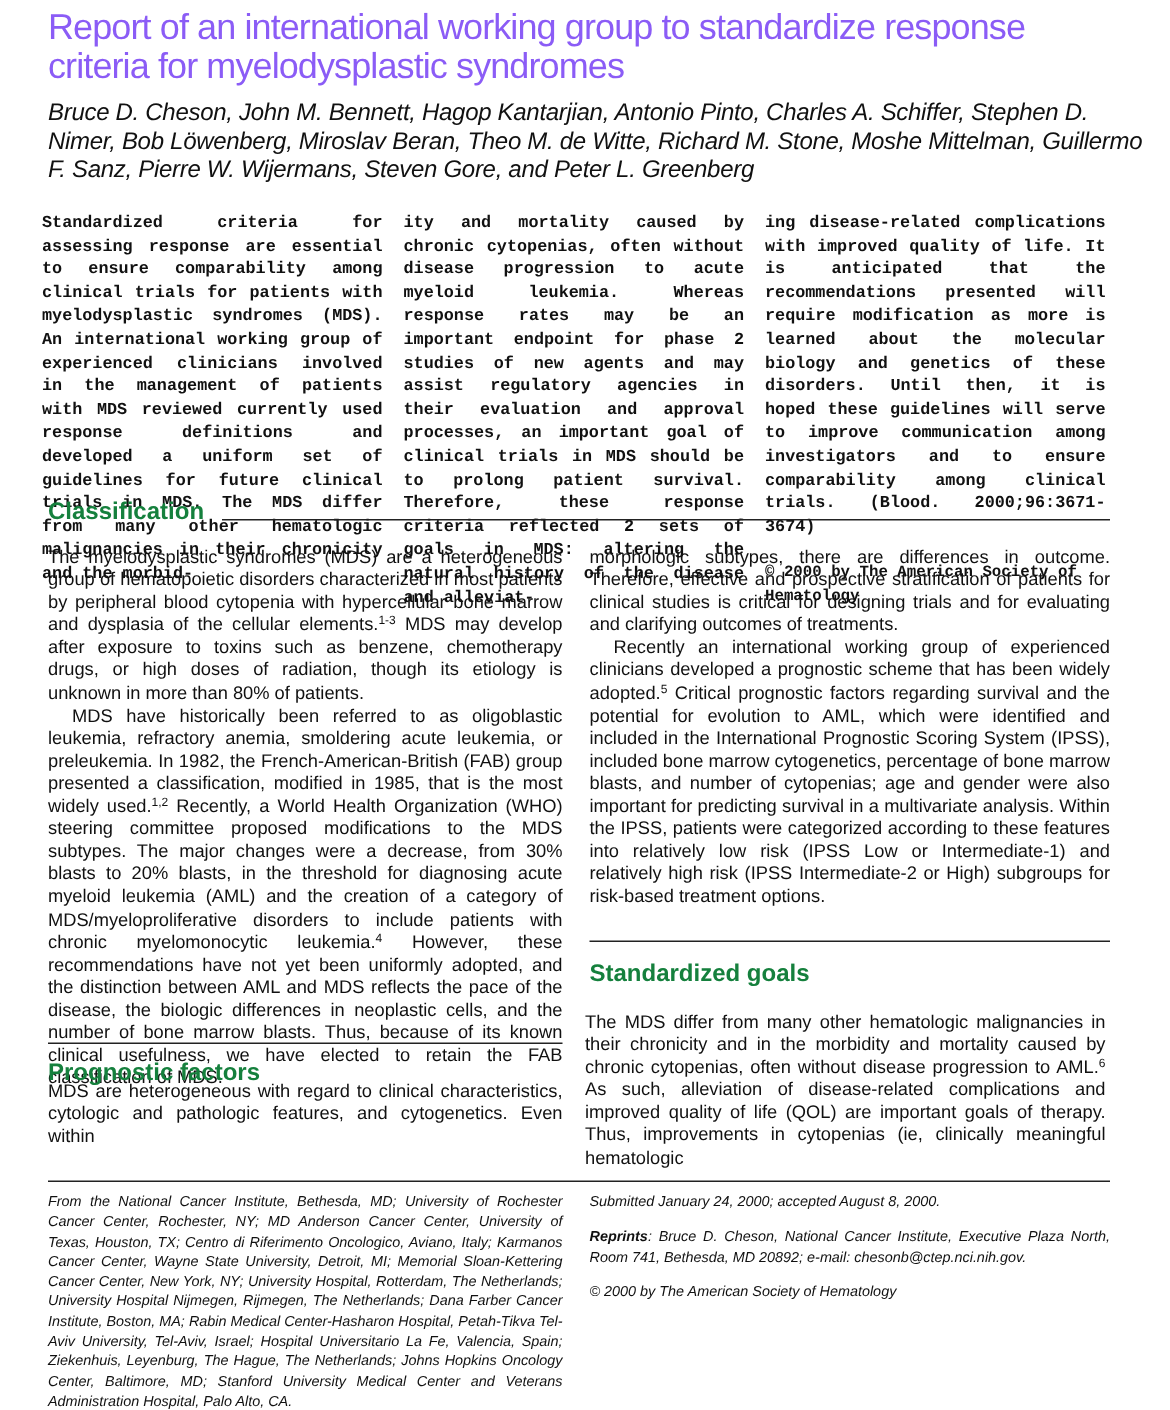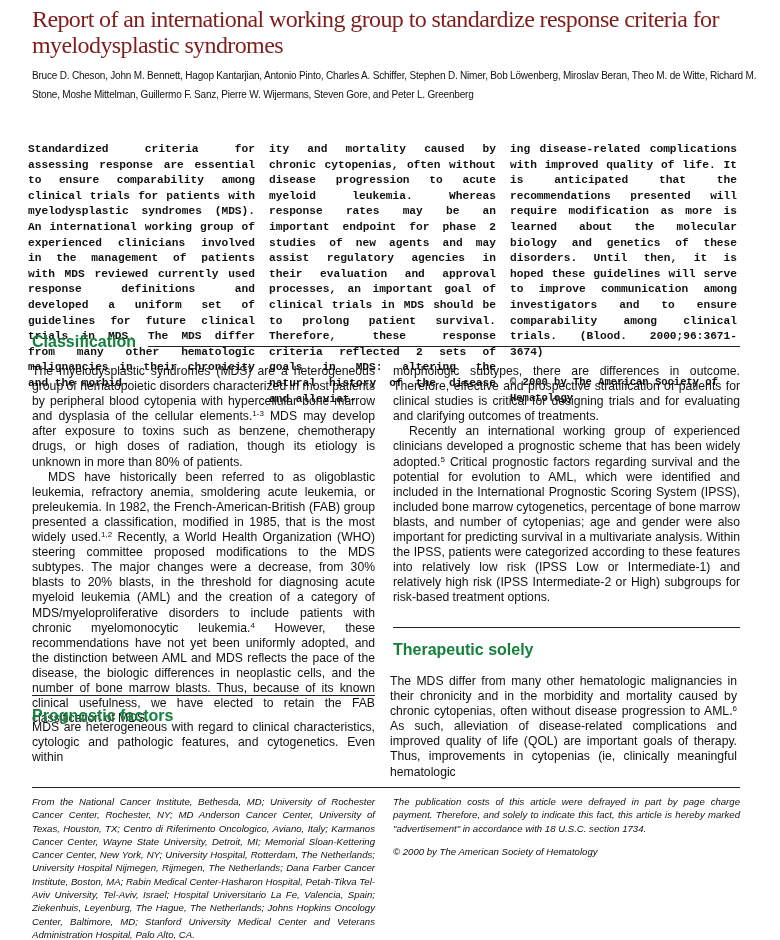--- a/index.html
+++ b/index.html
@@ -2,27 +2,27 @@
 <html><head>
 <meta charset="utf-8">
 <style>
   html, body { margin: 0; padding: 0; background: #ffffff; }
   body {
     width: 780px; height: 940px; position: relative; overflow: hidden;
     color: #111; font-family: "Liberation Serif", serif;
   }
   .title {
     position: absolute; left: 32px; top: 6px; width: 720px;
-    font-family: Liberation Serif, serif; font-size: 24px; line-height: 26px;
-    letter-spacing: -0.6px; color: #7f1d1d; margin: 0; font-weight: normal;
+    font-family: Liberation Sans, sans-serif; font-size: 24px; line-height: 26px;
+    letter-spacing: -0.6px; color: #8b5cf6; margin: 0; font-weight: normal;
   }
   .authors {
     position: absolute; left: 32px; top: 66px; width: 730px;
-    font-family: "Liberation Sans", sans-serif; font-size: 10px; line-height: 19px;
-    letter-spacing: -0.2px; color: #111;
+    font-family: "Liberation Sans", sans-serif; font-size: 16px; line-height: 19px;
+    letter-spacing: -0.2px; color: #111; font-style: italic;
   }
   .abstract {
     position: absolute; top: 142px; left: 28px; width: 710px;
     display: flex; gap: 14px;
     font-family: Liberation Mono, monospace; font-weight: bold;
     font-size: 11.2px; line-height: 15.6px; color: #111;
   }
   .abstract .col { width: 227px; text-align: justify; }
   .abstract .col p { margin: 0; }
   .abstract .copy { margin-top: 15px !important; text-align: left; font-size: 10.5px; }
@@ -90,29 +90,30 @@
 </div>
 
 <div class="body-col" style="left:393px; top:364px; width:347px;">
   <p>morphologic subtypes, there are differences in outcome. Therefore, effective and prospective stratification of patients for clinical studies is critical for designing trials and for evaluating and clarifying outcomes of treatments.</p>
   <p class="indent"><span>Recently an international working group of experienced clinicians developed a prognostic scheme that has been widely adopted.</span><sup>5</sup><span> Critical prognostic factors regarding survival and the potential for evolution to AML, which were identified and included in the International Prognostic Scoring System (IPSS), included bone marrow cytogenetics, percentage of bone marrow blasts, and number of cytopenias; age and gender were also important for predicting survival in a multivariate analysis. Within the IPSS, patients were categorized according to these features into relatively low risk (IPSS Low or Intermediate-1) and relatively high risk (IPSS Intermediate-2 or High) subgroups for risk-based treatment options.</span></p>
 </div>
 
 <div class="hr" style="left:393px; top:627px; width:347px;"></div>
 
 <div class="section-head" style="left:393px; top:641px; width:347px;">
-  <span>Therapeutic solely</span>
+  <span>Standardized goals</span>
 </div>
 
 <div class="body-col" style="left:390px; top:674px; width:347px;">
   <p><span>The MDS differ from many other hematologic malignancies in their chronicity and in the morbidity and mortality caused by chronic cytopenias, often without disease progression to AML.</span><sup>6</sup><span> As such, alleviation of disease-related complications and improved quality of life (QOL) are important goals of therapy. Thus, improvements in cytopenias (ie, clinically meaningful hematologic</span></p>
 </div>
 
 <div class="hr" style="left:32px; top:787px; width:708px;"></div>
 
 <div class="foot" style="left:32px; top:795px; width:343px;">
   <p>From the National Cancer Institute, Bethesda, MD; University of Rochester Cancer Center, Rochester, NY; MD Anderson Cancer Center, University of Texas, Houston, TX; Centro di Riferimento Oncologico, Aviano, Italy; Karmanos Cancer Center, Wayne State University, Detroit, MI; Memorial Sloan-Kettering Cancer Center, New York, NY; University Hospital, Rotterdam, The Netherlands; University Hospital Nijmegen, Rijmegen, The Netherlands; Dana Farber Cancer Institute, Boston, MA; Rabin Medical Center-Hasharon Hospital, Petah-Tikva Tel-Aviv University, Tel-Aviv, Israel; Hospital Universitario La Fe, Valencia, Spain; Ziekenhuis, Leyenburg, The Hague, The Netherlands; Johns Hopkins Oncology Center, Baltimore, MD; Stanford University Medical Center and Veterans Administration Hospital, Palo Alto, CA.</p>
 </div>
 
 <div class="foot" style="left:393px; top:795px; width:347px;">
-  <p>The publication costs of this article were defrayed in part by page charge payment. Therefore, and solely to indicate this fact, this article is hereby marked "advertisement" in accordance with 18 U.S.C. section 1734.</p>
+  <p>Submitted January 24, 2000; accepted August 8, 2000.</p>
+  <p><span class="label">Reprints</span><span>: Bruce D. Cheson, National Cancer Institute, Executive Plaza North, Room 741, Bethesda, MD 20892; e-mail: chesonb@ctep.nci.nih.gov.</span></p>
   <p>© 2000 by The American Society of Hematology</p>
 </div>
 
 </body></html>

